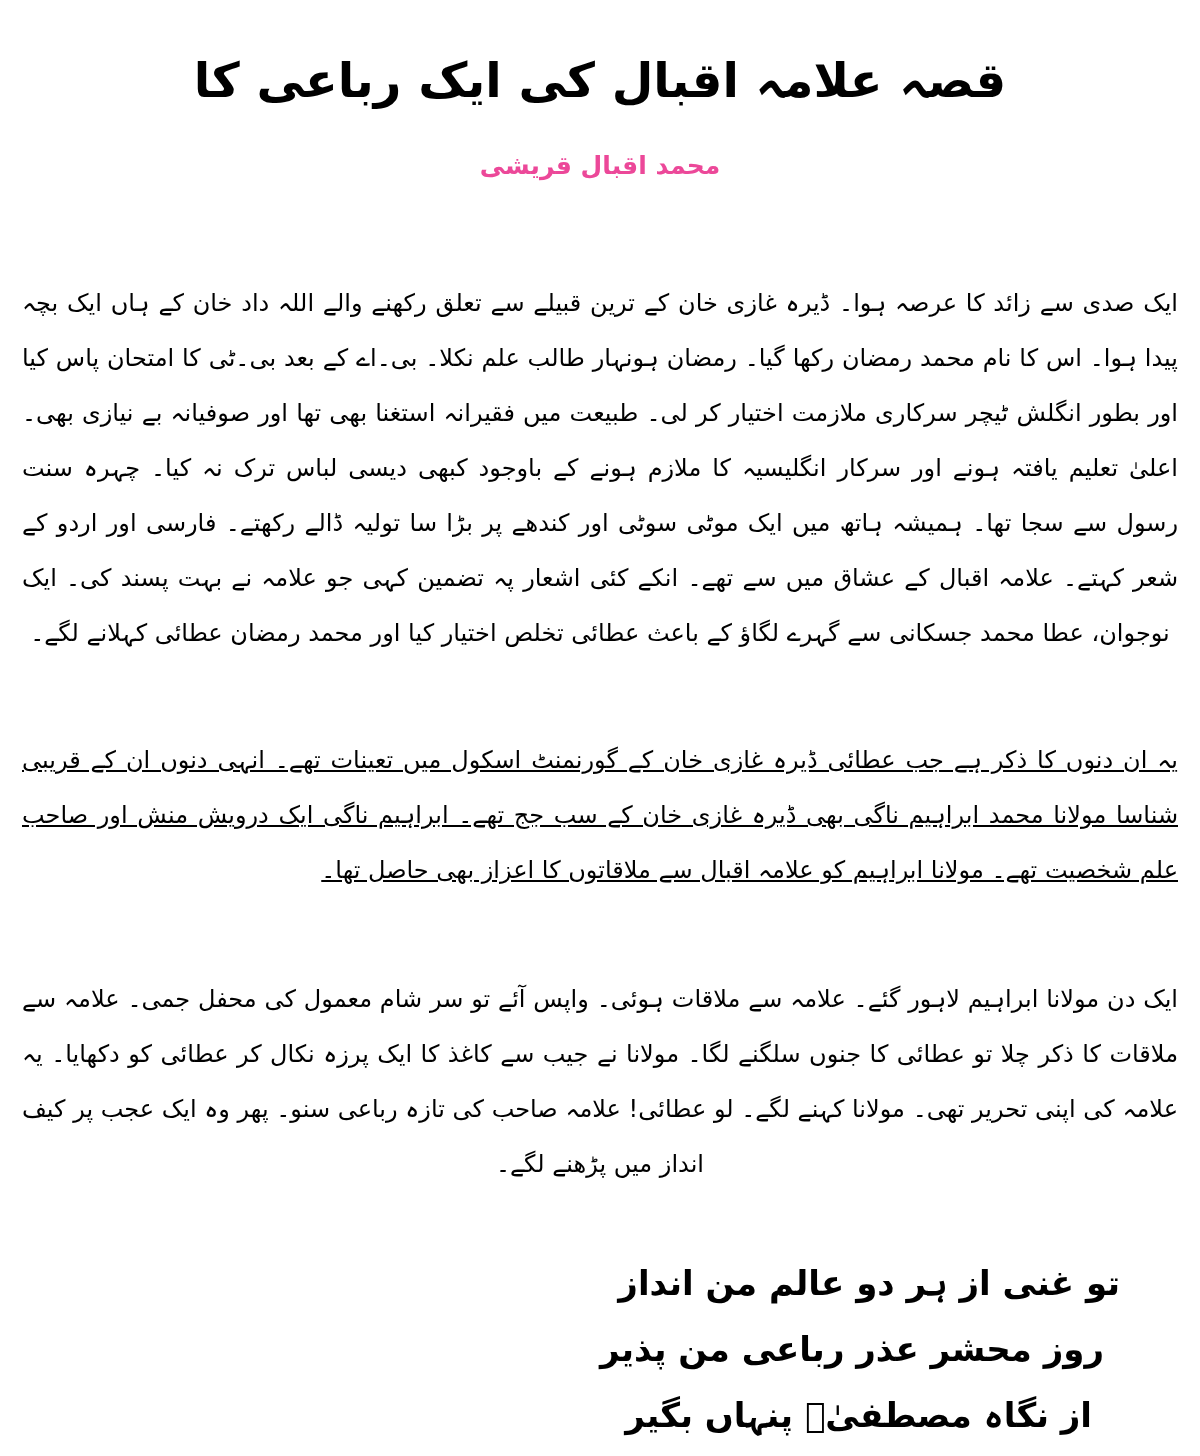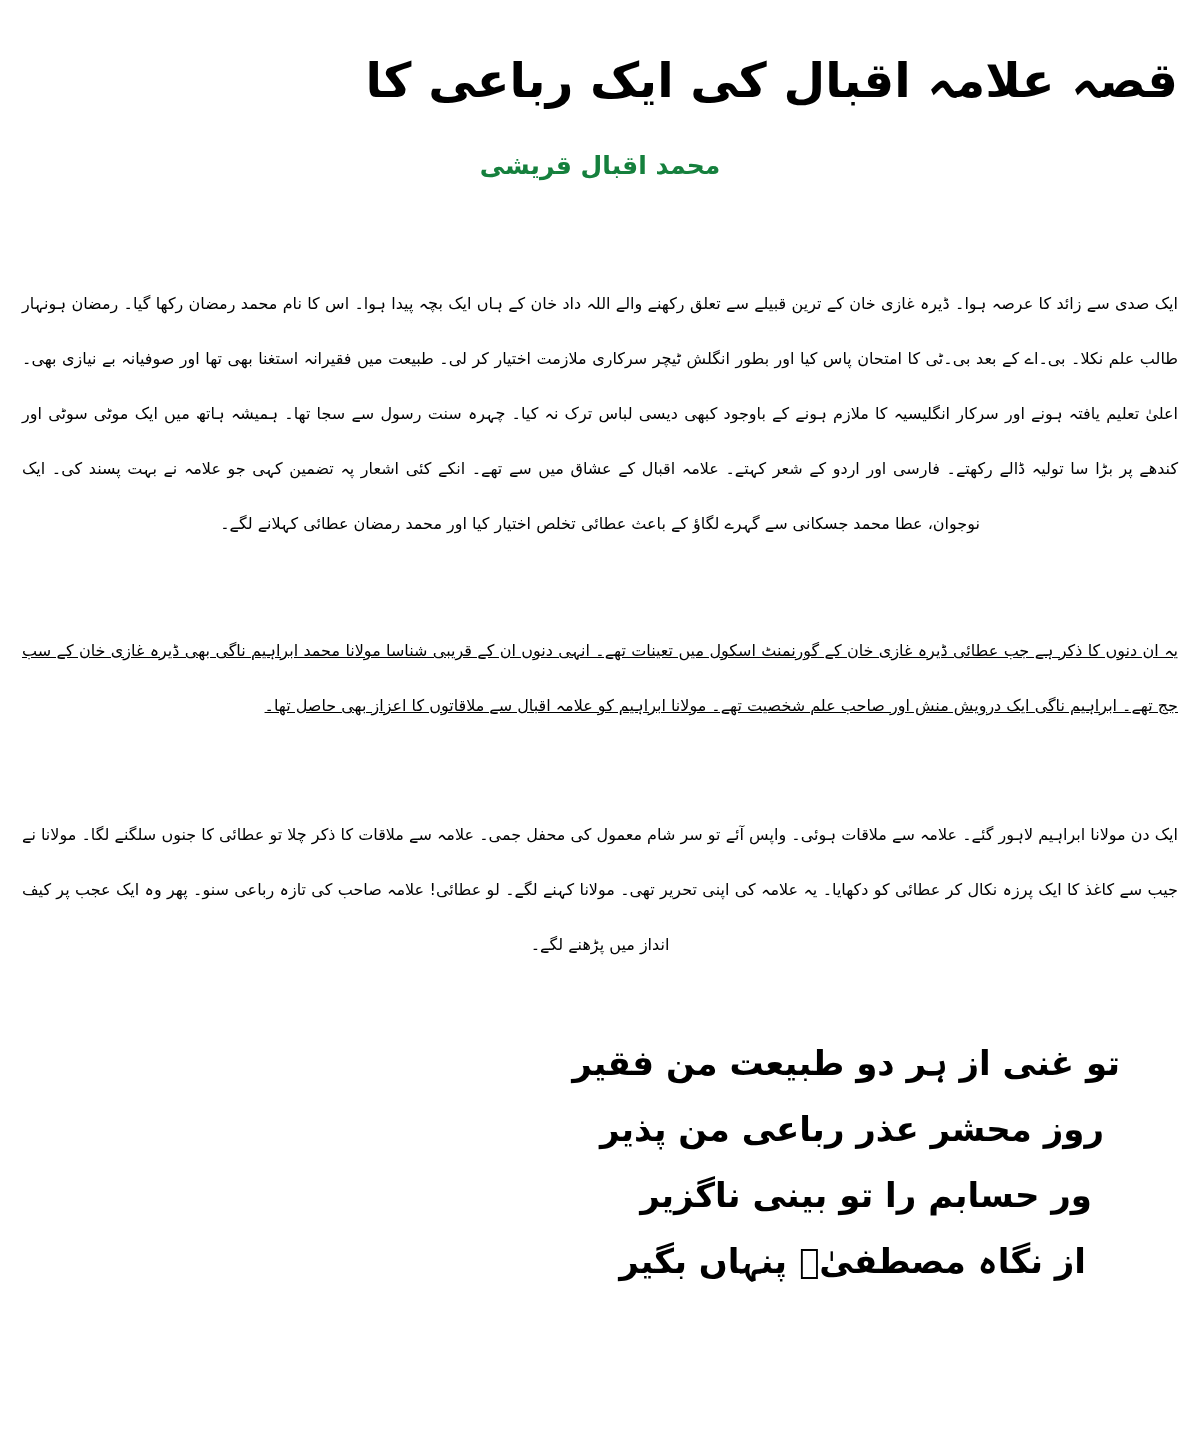--- a/index.html
+++ b/index.html
@@ -15,36 +15,36 @@
     background: #ffffff;
     color: #000000;
     direction: rtl;
     font-family: "DejaVu Sans", sans-serif;
     overflow: hidden;
     box-sizing: border-box;
     padding: 48px 22px 0 22px;
   }
   .title {
     margin: 0;
-    text-align: right;
+    text-align: center;
     font-size: 48px;
     line-height: 1.35;
     font-weight: bold;
     color: #000000;
   }
   .author {
     margin-top: 38px;
     text-align: center;
     font-size: 25px;
     font-weight: bold;
-    color: #15803d;
+    color: #ec4899;
   }
   .article-body p {
     margin: 0;
-    font-size: 16px;
+    font-size: 24px;
     line-height: 55px;
     text-align: justify;
     color: #000000;
   }
   p.para-first {
     margin-top: 96px;
     text-align-last: center;
   }
   p.para-second {
     margin-top: 72px;
@@ -81,19 +81,18 @@
 
   <div class="author">محمد اقبال قریشی</div>
 
   <section class="article-body">
     <p class="para-first">ایک صدی سے زائد کا عرصہ ہوا۔ ڈیرہ غازی خان کے ترین قبیلے سے تعلق رکھنے والے اللہ داد خان کے ہاں ایک بچہ پیدا ہوا۔ اس کا نام محمد رمضان رکھا گیا۔ رمضان ہونہار طالب علم نکلا۔ بی۔اے کے بعد بی۔ٹی کا امتحان پاس کیا اور بطور انگلش ٹیچر سرکاری ملازمت اختیار کر لی۔ طبیعت میں فقیرانہ استغنا بھی تھا اور صوفیانہ بے نیازی بھی۔ اعلیٰ تعلیم یافتہ ہونے اور سرکار انگلیسیہ کا ملازم ہونے کے باوجود کبھی دیسی لباس ترک نہ کیا۔ چہرہ سنت رسول سے سجا تھا۔ ہمیشہ ہاتھ میں ایک موٹی سوٹی اور کندھے پر بڑا سا تولیہ ڈالے رکھتے۔ فارسی اور اردو کے شعر کہتے۔ علامہ اقبال کے عشاق میں سے تھے۔ انکے کئی اشعار پہ تضمین کہی جو علامہ نے بہت پسند کی۔ ایک نوجوان، عطا محمد جسکانی سے گہرے لگاؤ کے باعث عطائی تخلص اختیار کیا اور محمد رمضان عطائی کہلانے لگے۔</p>
     <p class="para-second">یہ ان دنوں کا ذکر ہے جب عطائی ڈیرہ غازی خان کے گورنمنٹ اسکول میں تعینات تھے۔ انہی دنوں ان کے قریبی شناسا مولانا محمد ابراہیم ناگی بھی ڈیرہ غازی خان کے سب جج تھے۔ ابراہیم ناگی ایک درویش منش اور صاحب علم شخصیت تھے۔ مولانا ابراہیم کو علامہ اقبال سے ملاقاتوں کا اعزاز بھی حاصل تھا۔</p>
     <p class="para-third">ایک دن مولانا ابراہیم لاہور گئے۔ علامہ سے ملاقات ہوئی۔ واپس آئے تو سر شام معمول کی محفل جمی۔ علامہ سے ملاقات کا ذکر چلا تو عطائی کا جنوں سلگنے لگا۔ مولانا نے جیب سے کاغذ کا ایک پرزہ نکال کر عطائی کو دکھایا۔ یہ علامہ کی اپنی تحریر تھی۔ مولانا کہنے لگے۔ لو عطائی! علامہ صاحب کی تازہ رباعی سنو۔ پھر وہ ایک عجب پر کیف انداز میں پڑھنے لگے۔</p>
   </section>
 
   <div class="poem">
-    <div class="poem-line">تو غنی از ہر دو طبیعت من فقیر</div>
+    <div class="poem-line">تو غنی از ہر دو عالم من انداز</div>
     <div class="poem-line">روز محشر عذر رباعی من پذیر</div>
-    <div class="poem-line">ور حسابم را تو بینی ناگزیر</div>
     <div class="poem-line">از نگاہ مصطفیٰؐ پنہاں بگیر</div>
   </div>
 
 </div>
 
 </body></html>

